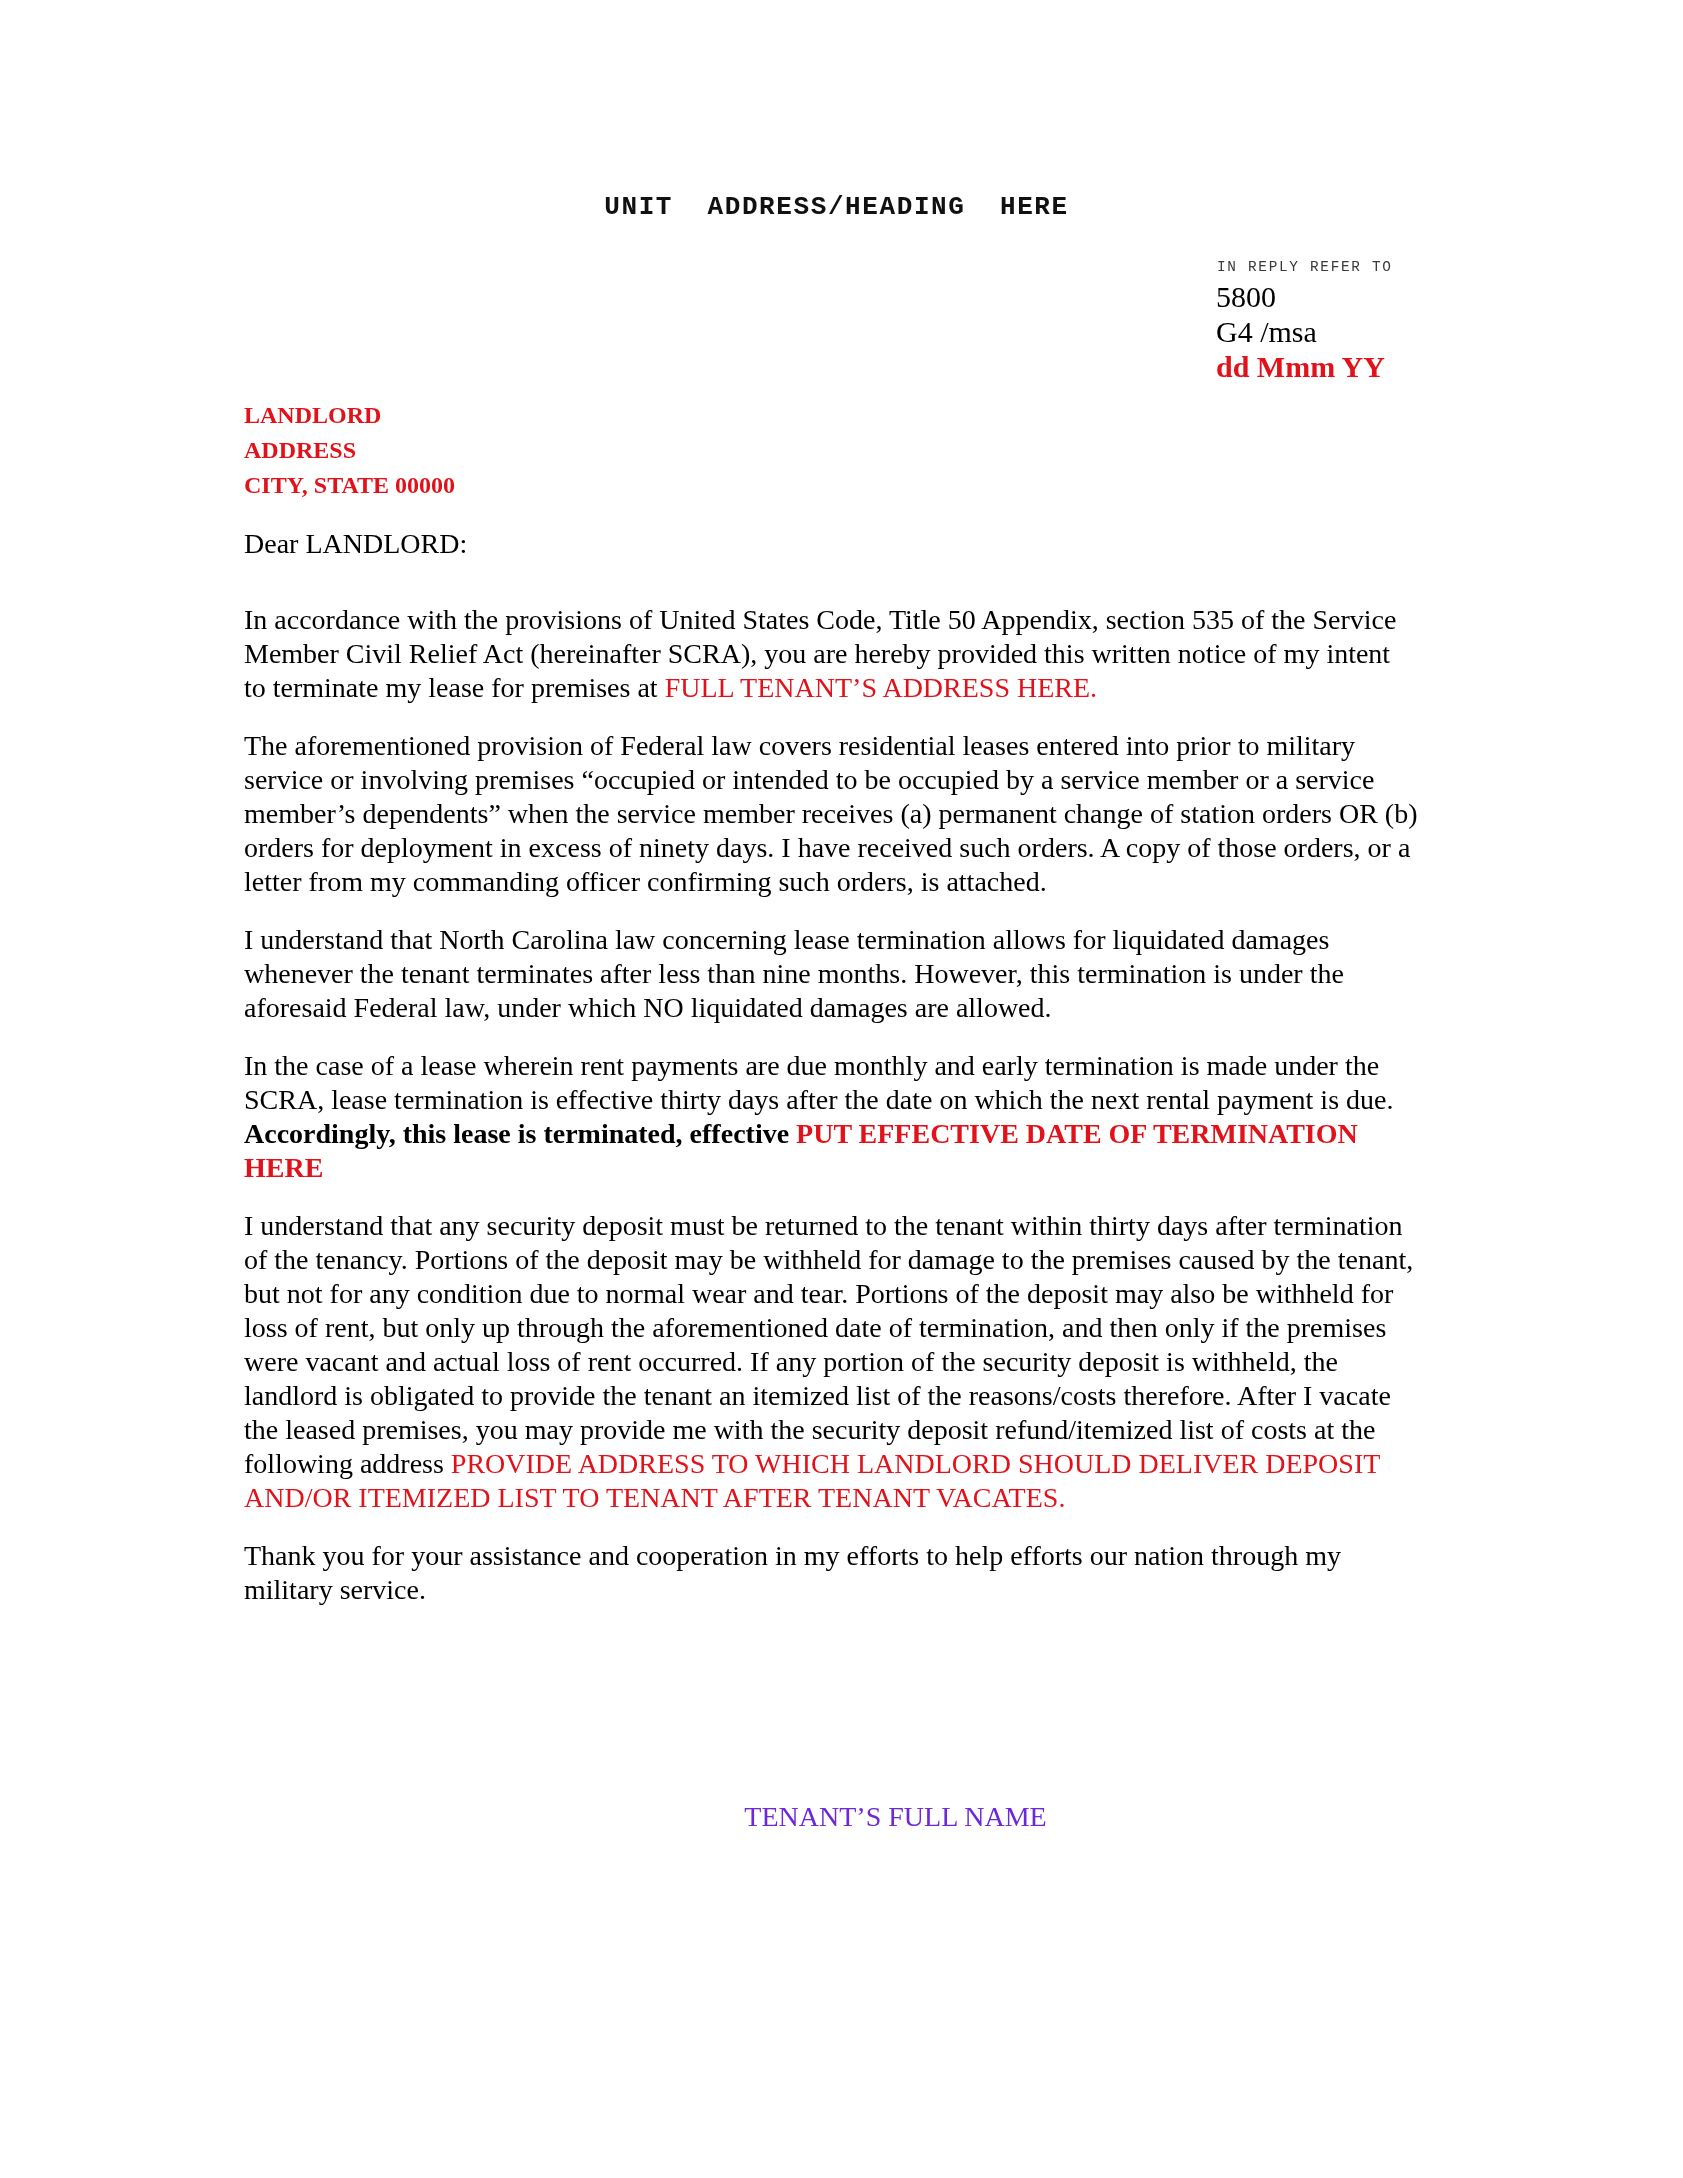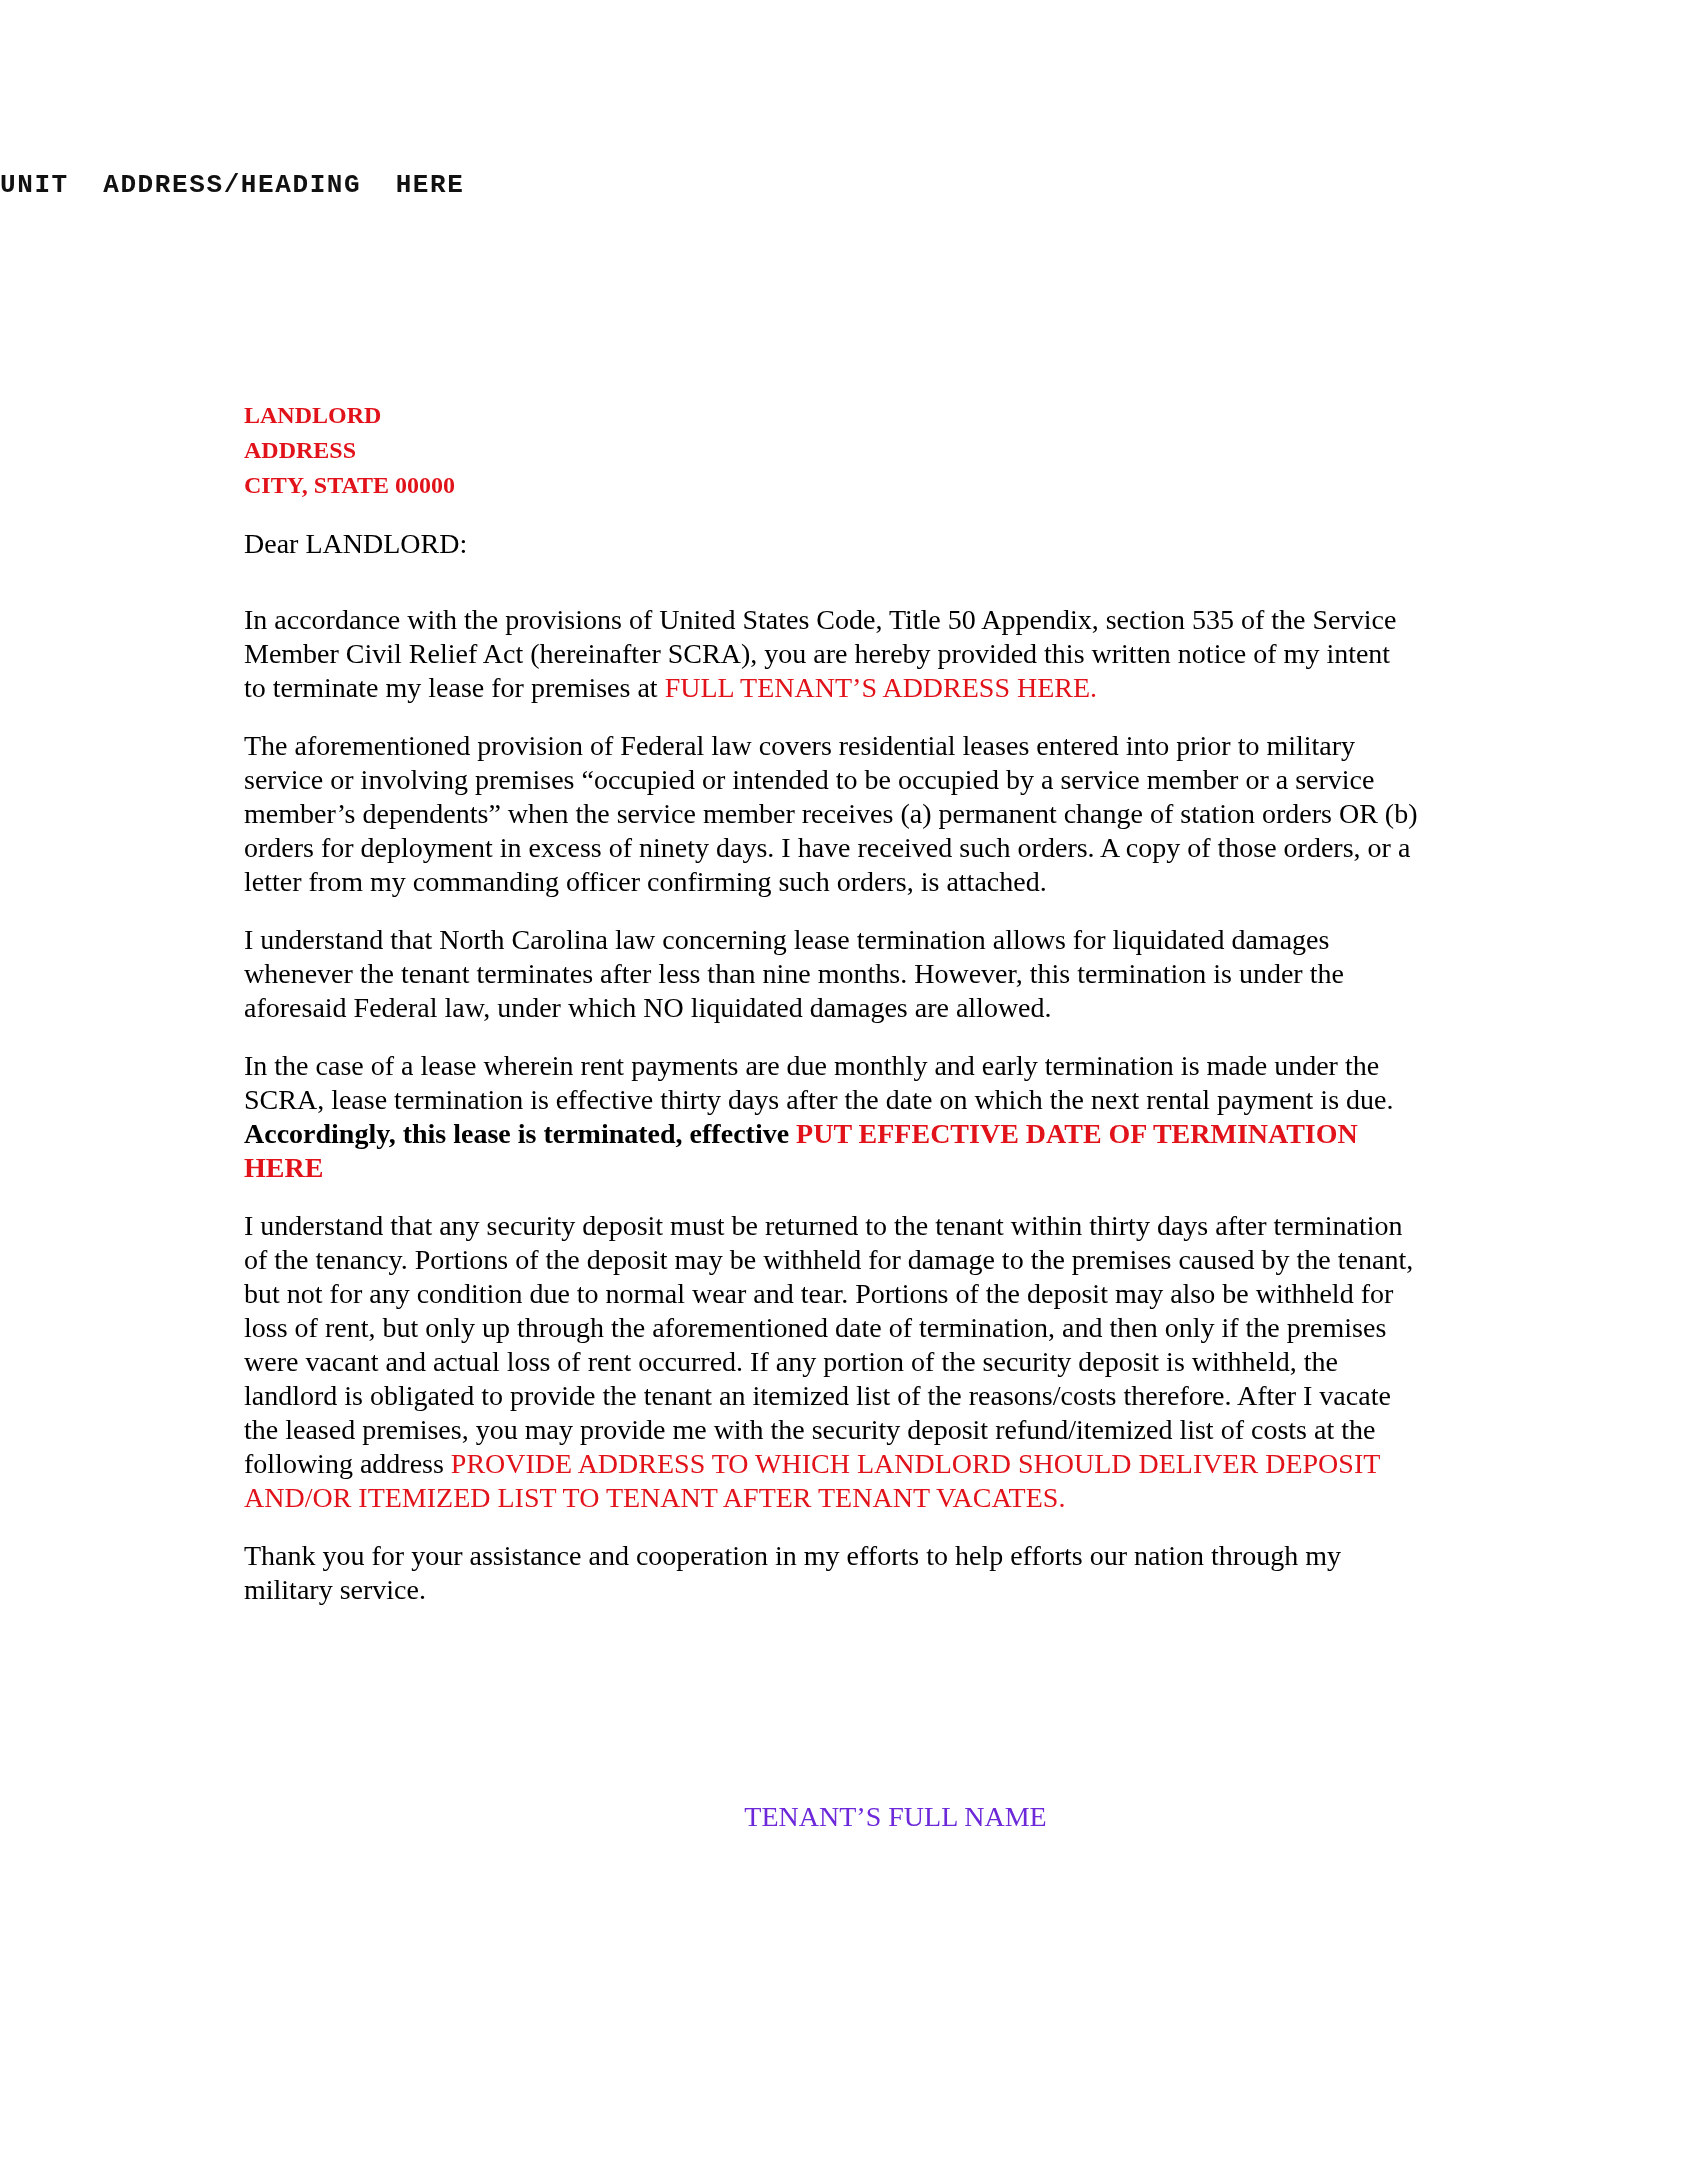--- a/index.html
+++ b/index.html
@@ -18,23 +18,24 @@
   .page {
     position: relative;
     width: 1683px;
     height: 2178px;
     background: #ffffff;
     overflow: hidden;
   }
   
   .unit-heading {
     position: absolute;
-    top: 170px;
+    top: 192px;
     left: 0;
     width: 1673px;
+    text-align: center;
     font-family: "Liberation Mono", "DejaVu Sans Mono", monospace;
     font-weight: bold;
     font-size: 26px;
     letter-spacing: 1.6px;
     color: #111111;
     white-space: pre;
   }
   
   .reply-block {
     position: absolute;
@@ -112,20 +113,26 @@
     white-space: pre;
   }
 </style>
 </head>
 <body>
 
 <div class="page">
 
   <div class="unit-heading">UNIT  ADDRESS/HEADING  HERE</div>
 
+  <div class="reply-block">
+    <div class="reply-label">IN REPLY REFER TO</div>
+    <div class="reply-line">5800</div>
+    <div class="reply-line">G4 /msa</div>
+    <div class="reply-line date">dd Mmm YY</div>
+  </div>
 
   <div class="landlord-block">
     <div>LANDLORD</div>
     <div>ADDRESS</div>
     <div>CITY, STATE 00000</div>
   </div>
 
   <div class="body-text">
 
     <p class="salutation">Dear LANDLORD:</p>

